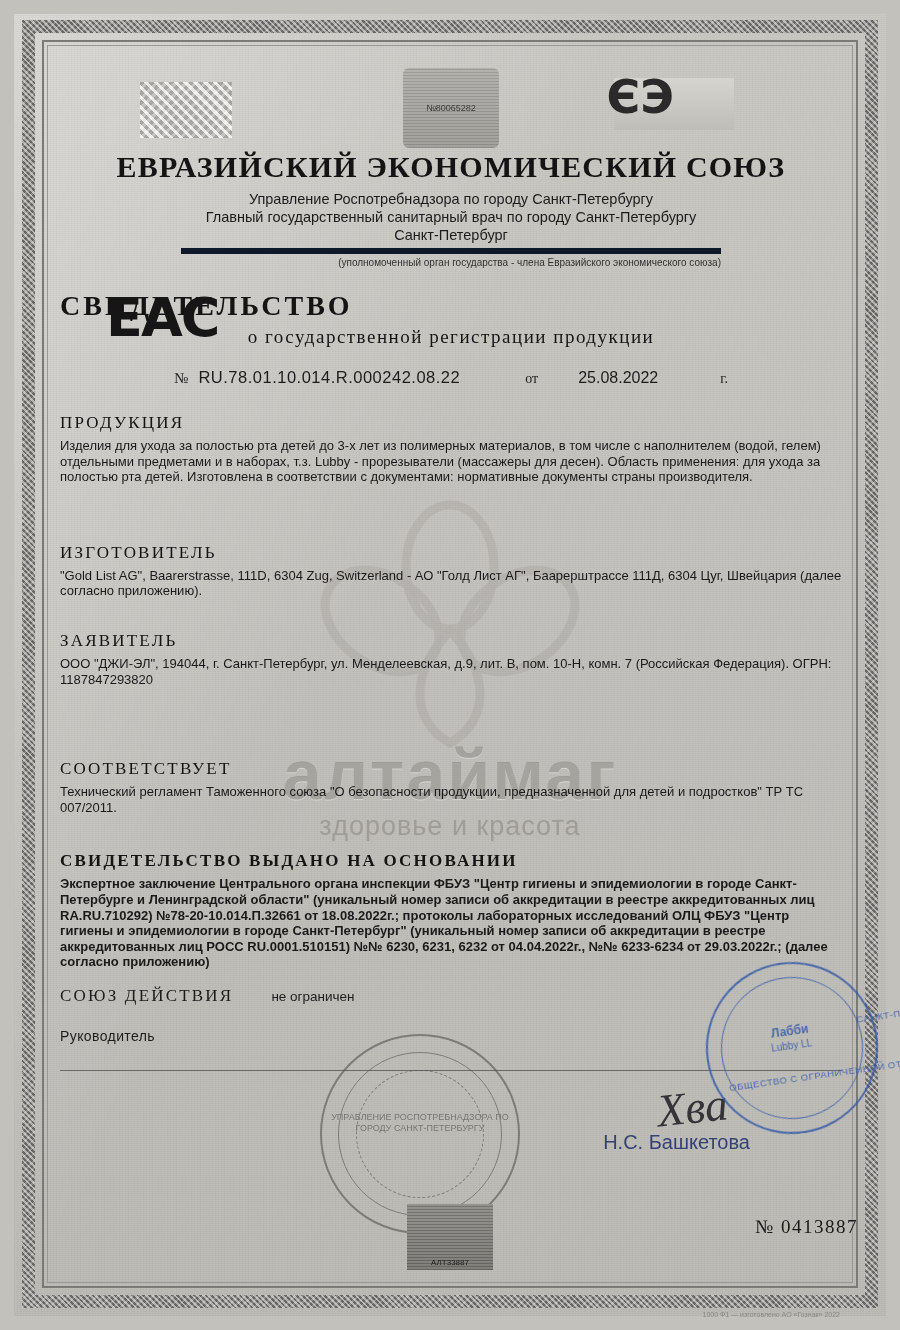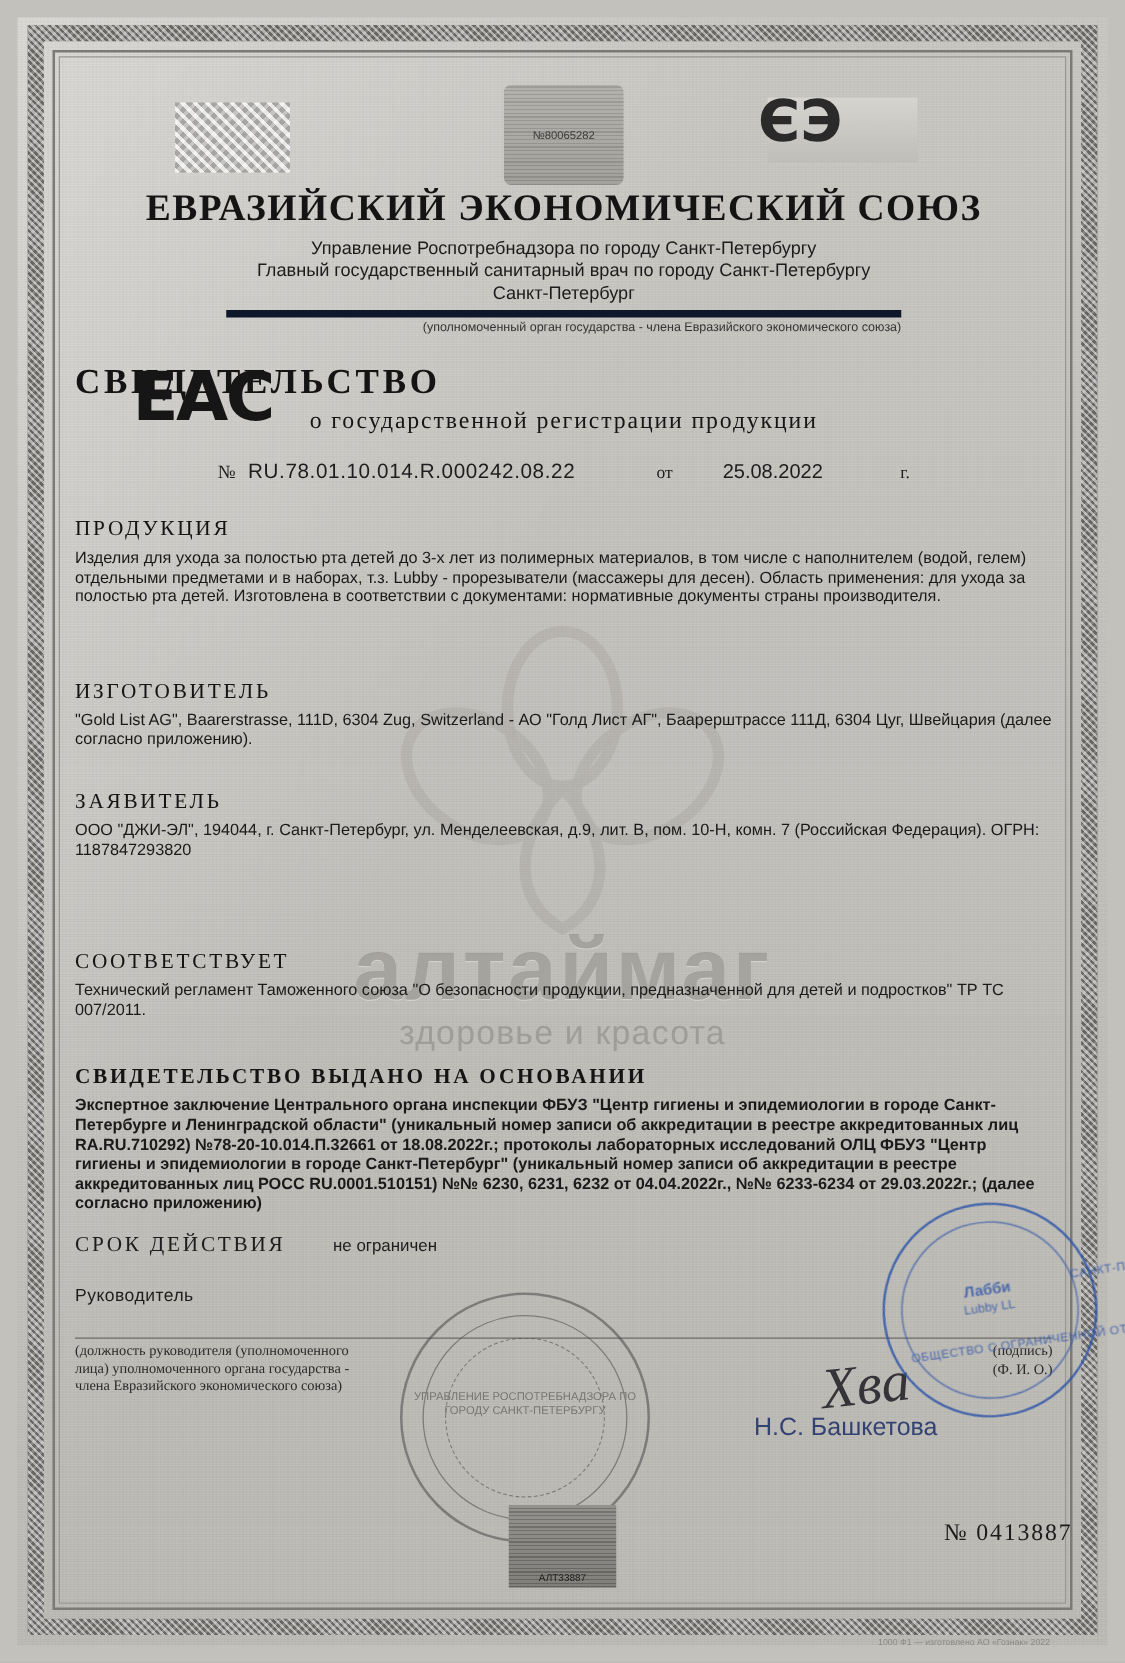--- a/index.html
+++ b/index.html
@@ -493,35 +493,28 @@
       <div class="section-label">СООТВЕТСТВУЕТ</div>
       <div class="section-body">Технический регламент Таможенного союза "О безопасности продукции, предназначенной для детей и подростков" ТР ТС 007/2011.</div>
     </div>
 
     <div class="section sec-basis">
       <div class="section-label">СВИДЕТЕЛЬСТВО ВЫДАНО НА ОСНОВАНИИ</div>
       <div class="section-body">Экспертное заключение Центрального органа инспекции ФБУЗ "Центр гигиены и эпидемиологии в городе Санкт-Петербурге и Ленинградской области" (уникальный номер записи об аккредитации в реестре аккредитованных лиц RA.RU.710292) №78-20-10.014.П.32661 от 18.08.2022г.; протоколы лабораторных исследований ОЛЦ ФБУЗ "Центр гигиены и эпидемиологии в городе Санкт-Петербург" (уникальный номер записи об аккредитации в реестре аккредитованных лиц РОСС RU.0001.510151) №№ 6230, 6231, 6232 от 04.04.2022г., №№ 6233-6234 от 29.03.2022г.; (далее согласно приложению)</div>
     </div>
 
     <div class="validity">
-      <span class="lbl">СРОК ДЕЙСТВИЯ</span>
+      <span class="lbl">СОЮЗ ДЕЙСТВИЯ</span>
       <span class="val">не ограничен</span>
     </div>
 
     <div class="head-row">Руководитель</div>
 
     <div class="sign-line"></div>
 
-    <div class="footnote">
-      <div>(должность руководителя (уполномоченного</div>
-      <div>лица) уполномоченного органа государства -</div>
-      <div>члена Евразийского экономического союза)</div>
-      <div class="right">(подпись)</div>
-      <div class="right2">(Ф. И. О.)</div>
-    </div>
 
   </div>
 
   <div class="signature">Хва</div>
 
   <div class="stamp-round-main">
     <div class="stamp-main-center">УПРАВЛЕНИЕ РОСПОТРЕБНАДЗОРА ПО ГОРОДУ САНКТ-ПЕТЕРБУРГУ</div>
   </div>
 
   <div class="stamp-blue">

